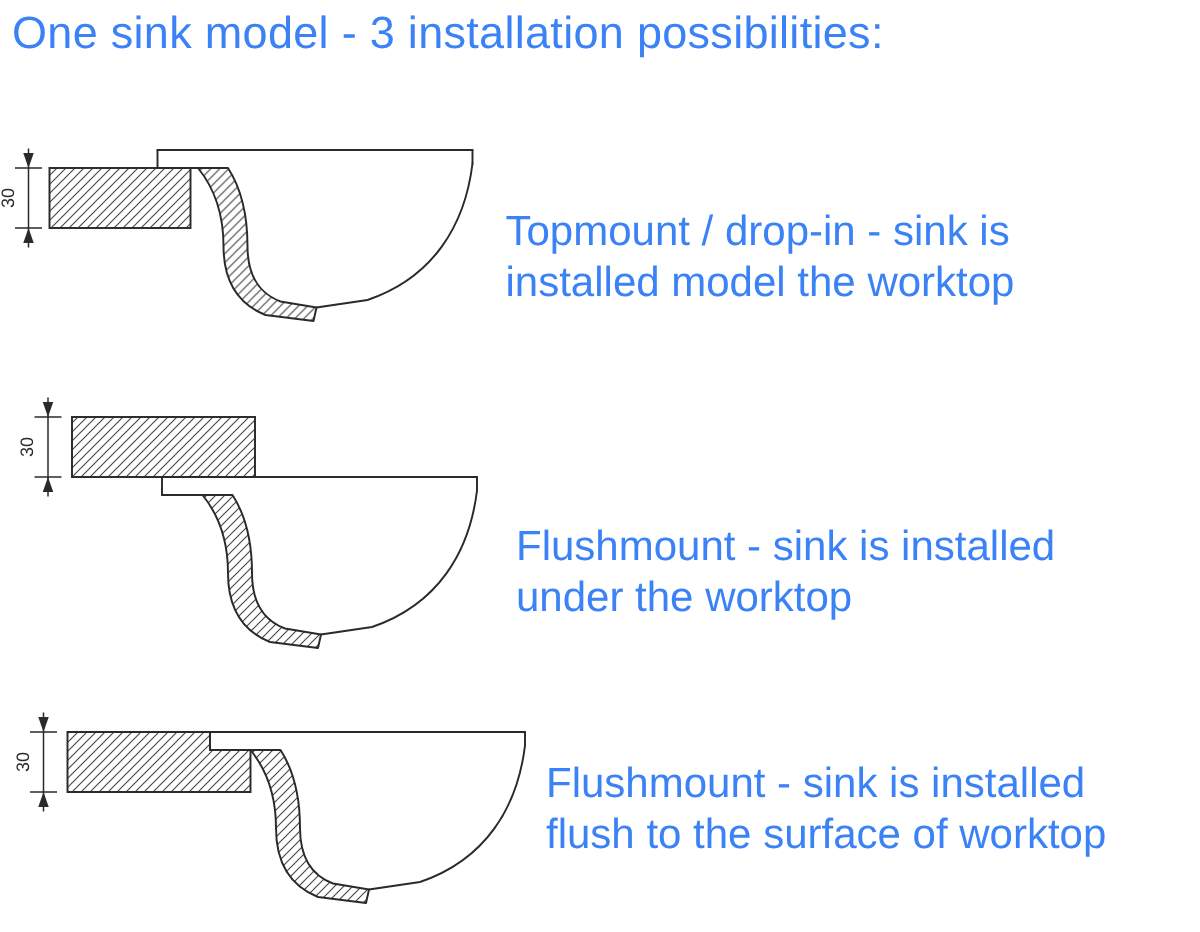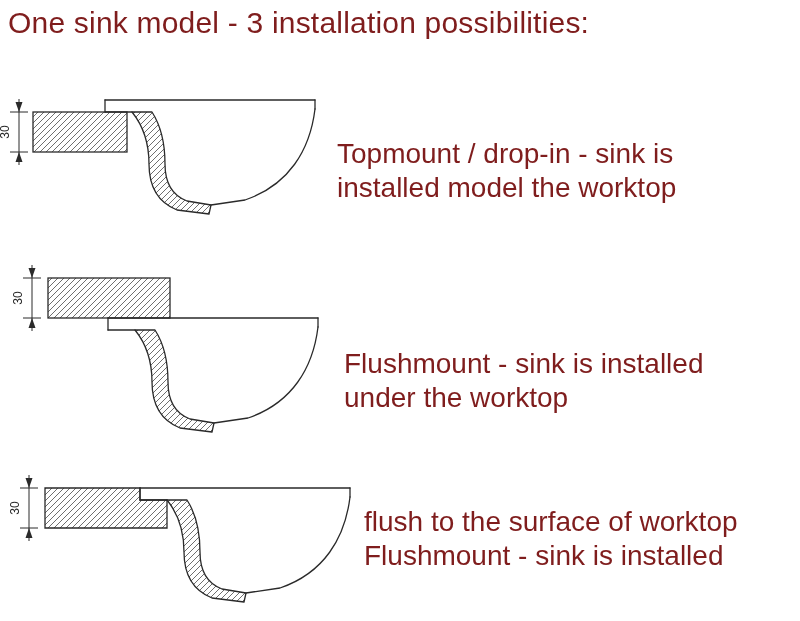--- a/index.html
+++ b/index.html
@@ -1,21 +1,21 @@
 <!DOCTYPE html>
 <html><head>
 <meta charset="utf-8">
 <style>
   html,body { margin:0; padding:0; background:#ffffff; }
   .page {
     position:relative;
     width:740px; height:621px;
     background:#ffffff;
     font-family:"Liberation Sans", sans-serif;
-    color:#7f1d1d;
+    color:#3b82f6;
     overflow:hidden;
   }
   .title {
     position:absolute;
     left:8px; top:6px;
     font-size:30px;
     font-weight:400;
     letter-spacing:0.2px;
     white-space:nowrap;
   }
@@ -95,17 +95,17 @@
     <div>Topmount / drop-in - sink is</div>
     <div>installed model the worktop</div>
   </div>
 
   <div class="caption" style="left:344px; top:316px;">
     <div>Flushmount - sink is installed</div>
     <div>under the worktop</div>
   </div>
 
   <div class="caption" style="left:364px; top:474px;">
+    <div>Flushmount - sink is installed</div>
     <div>flush to the surface of worktop</div>
-    <div>Flushmount - sink is installed</div>
   </div>
 
 </div>
 
 </body></html>

